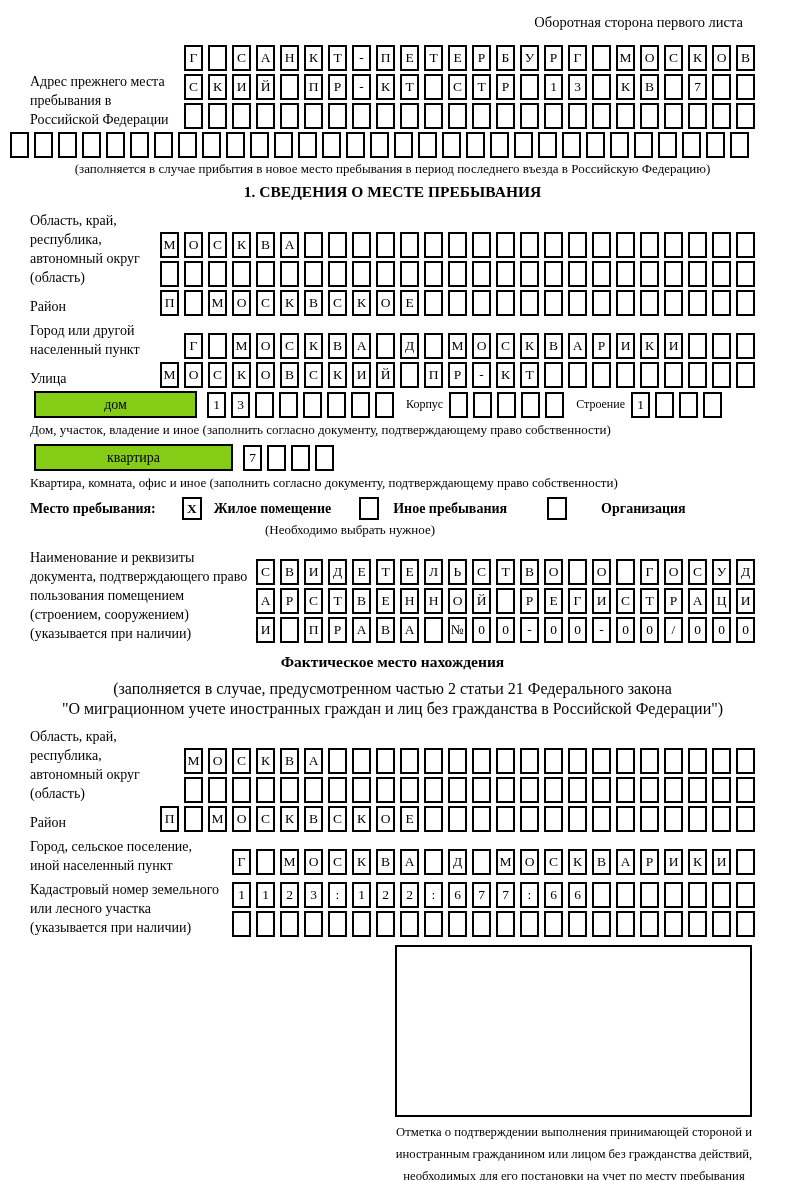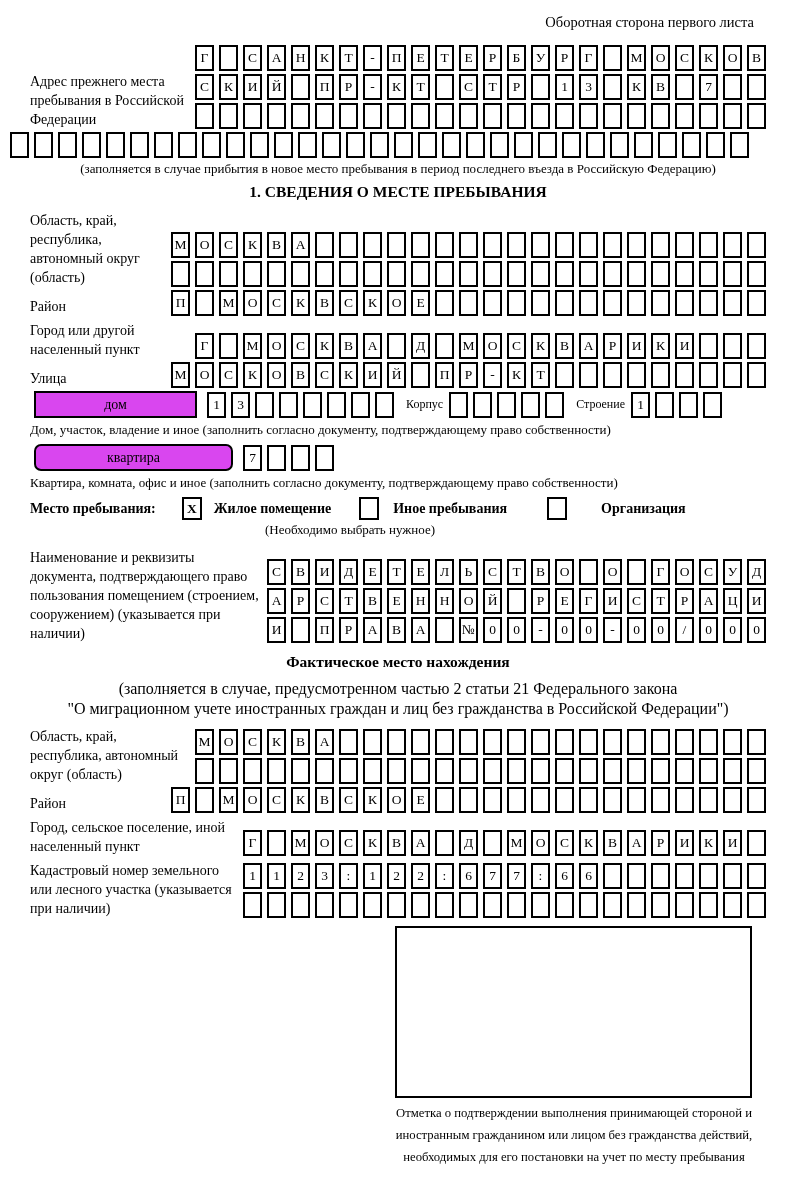--- a/index.html
+++ b/index.html
@@ -1,36 +1,36 @@
 <!DOCTYPE html>
 <html><head>
 <meta charset="utf-8">
 <style>
   * { margin:0; padding:0; box-sizing:border-box; }
   html,body { background:#fff; }
   body { font-family:"Liberation Serif","DejaVu Serif",serif; color:#000; }
-  .page { width:800px; height:1180px; padding:14px 34px 0 30px; overflow:hidden; position:relative; background:#fff; }
+  .page { width:800px; height:1180px; padding:14px 45px 0 30px; overflow:hidden; position:relative; background:#fff; }
 
   .corner { text-align:right; font-size:14.5px; padding-right:12px; margin-bottom:14px; }
 
   .blk { display:flex; align-items:flex-end; margin-bottom:3px; }
   .lbl { flex:1 1 auto; font-size:14px; line-height:19px; padding-right:8px; padding-top:2px; }
   .cells { flex:0 0 auto; display:flex; flex-direction:column; gap:3px; margin-left:auto; }
   .cellrow { display:flex; gap:5px; }
   .cell { width:19px; height:26px; border:2px solid #000; font-size:13.5px; display:flex; align-items:center; justify-content:center; flex:0 0 auto; background:#fff; }
   .fullrow { margin-left:-20px; margin-bottom:3px; }
 
   .caption { font-size:13px; line-height:16px; margin-bottom:6px; }
   .caption.center { text-align:center; }
   .h2 { text-align:center; font-weight:bold; font-size:15.5px; margin:4px 0 8px 0; }
 
   .houseline { display:flex; align-items:center; margin:1px 0 4px 4px; }
-  .bigbox { border:2px solid #000; height:27px; display:flex; align-items:center; justify-content:center; font-size:14px; background:#d946ef; }
+  .bigbox { border:2px solid #000; height:27px; display:flex; align-items:center; justify-content:center; font-size:14px; background:#84cc16; }
   .housebox { width:163px; }
-  .aptbox { width:199px;border-radius:7px; }
+  .aptbox { width:199px; }
   .inline-lbl { font-size:12px; padding:0 6px 0 12px; }
   .aptline { display:flex; align-items:center; margin:1px 0 4px 4px; }
 
   .stayline { display:flex; align-items:center; margin:4px 0 2px 0; font-size:14px;font-weight:bold; }
   .chkbox { width:20px; height:23px; border:2px solid #000; display:flex; align-items:center; justify-content:center; font-size:13.5px; flex:0 0 auto; }
   .stay-note { text-align:center; width:640px; font-size:13px; margin-bottom:8px; }
 
   .fact-note { text-align:center; font-size:16px; line-height:20px; }
   .mb6 { margin-bottom:6px; }
 

